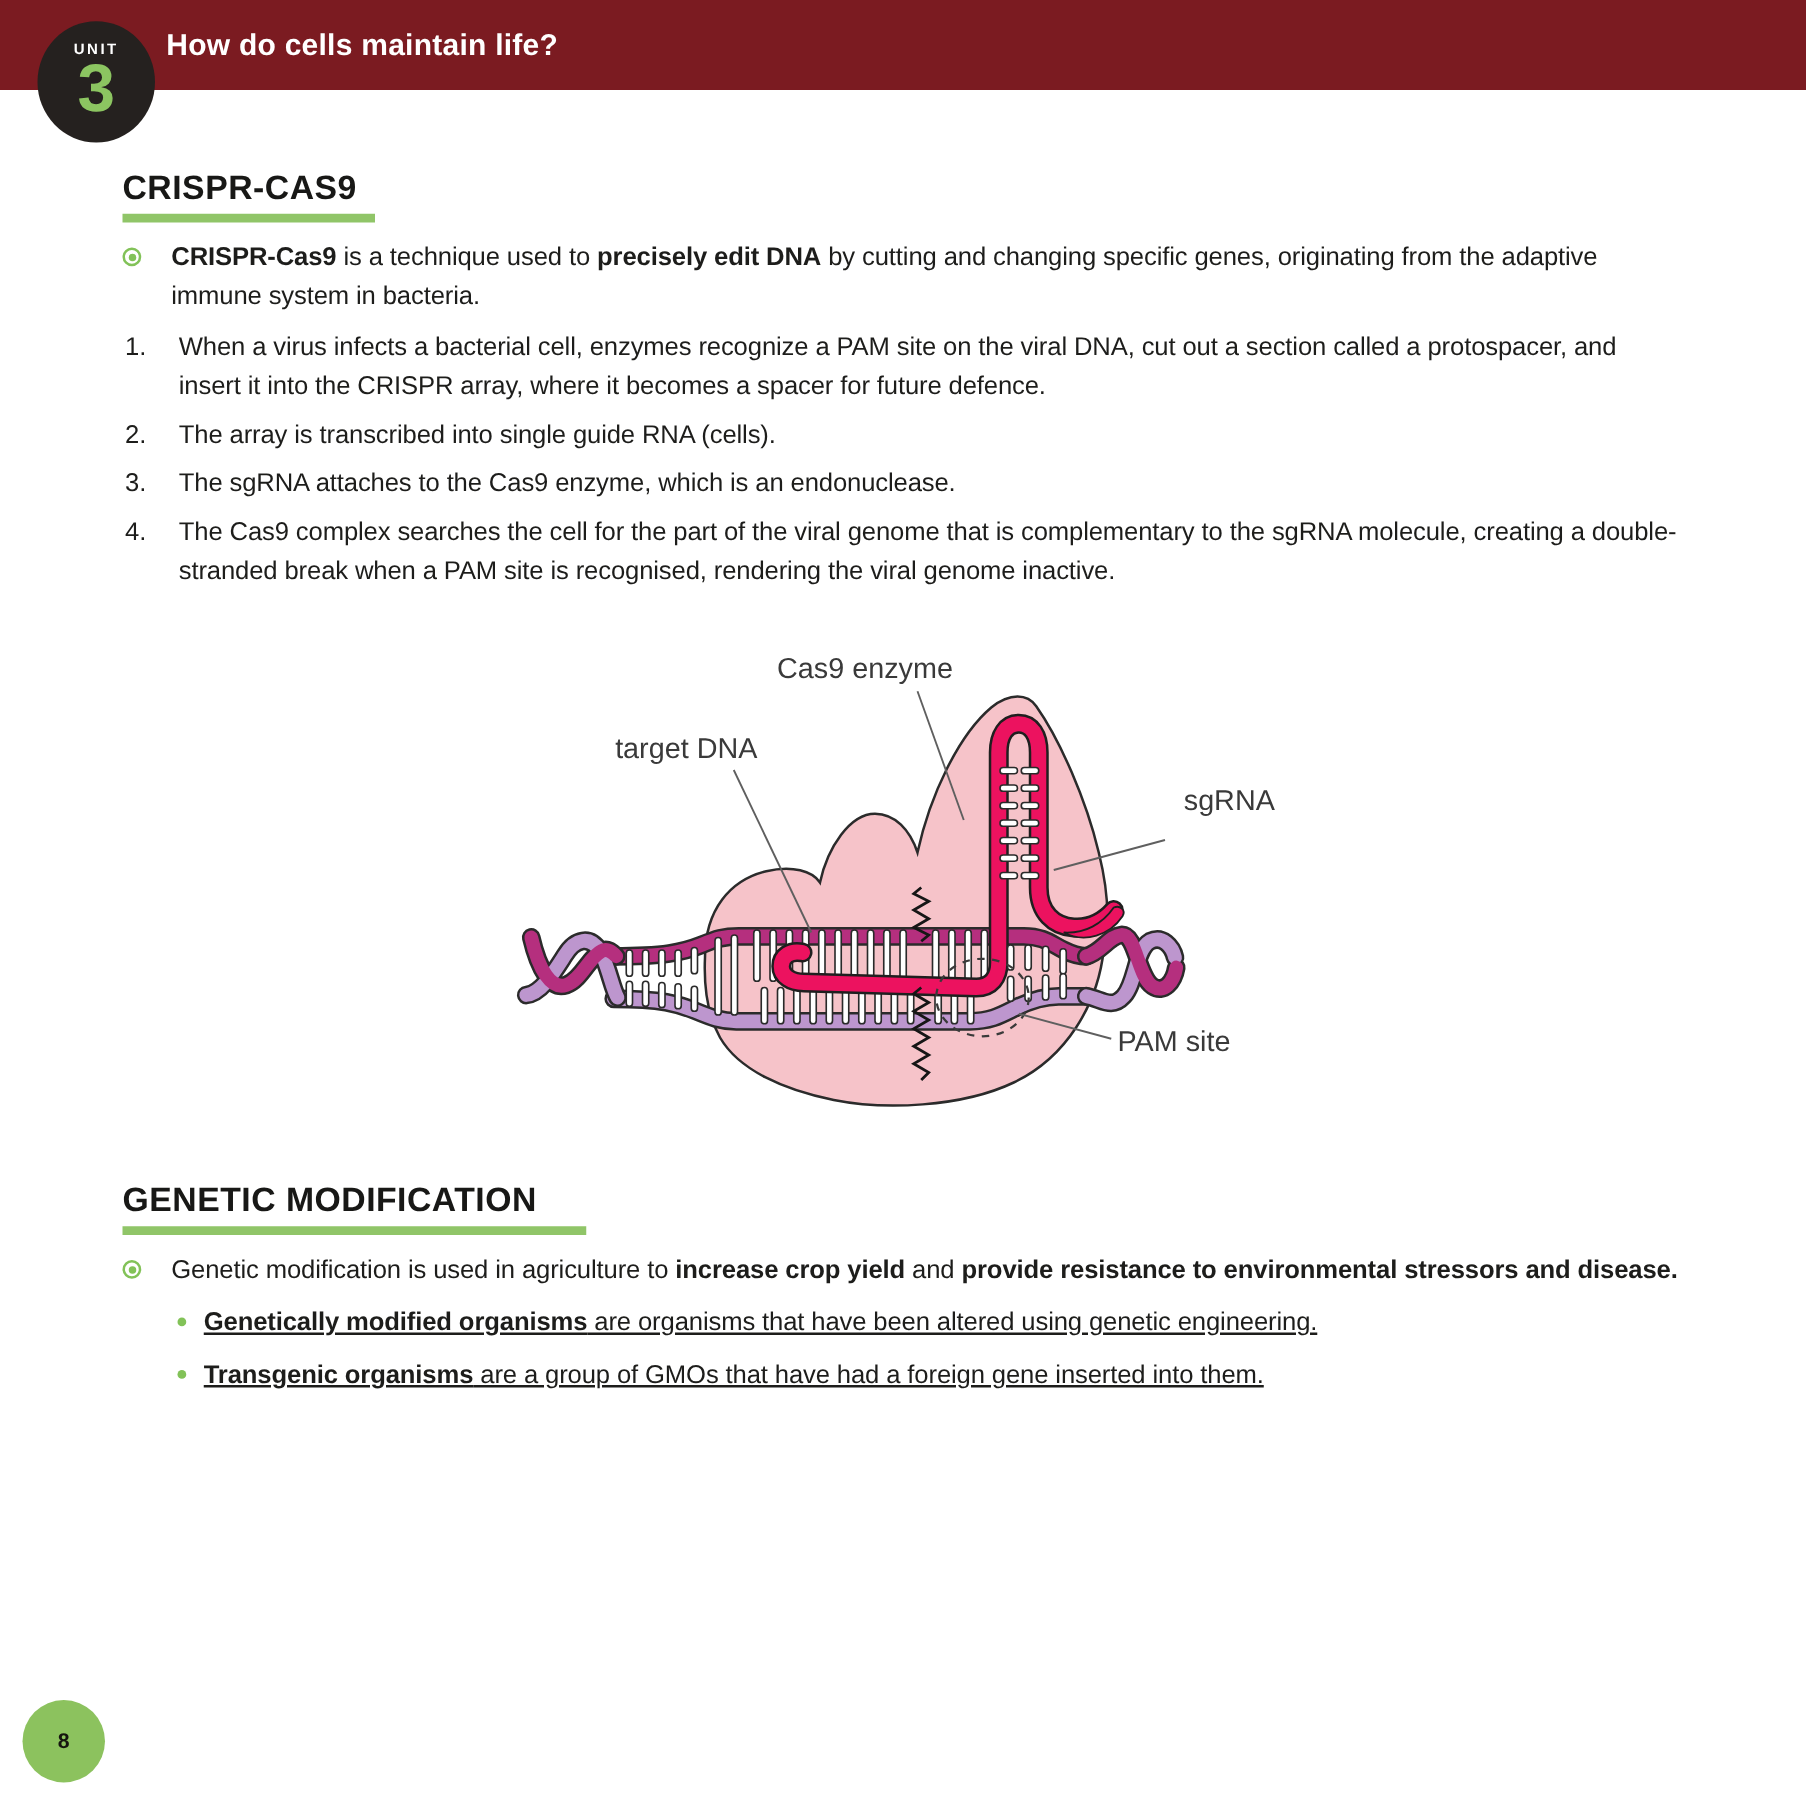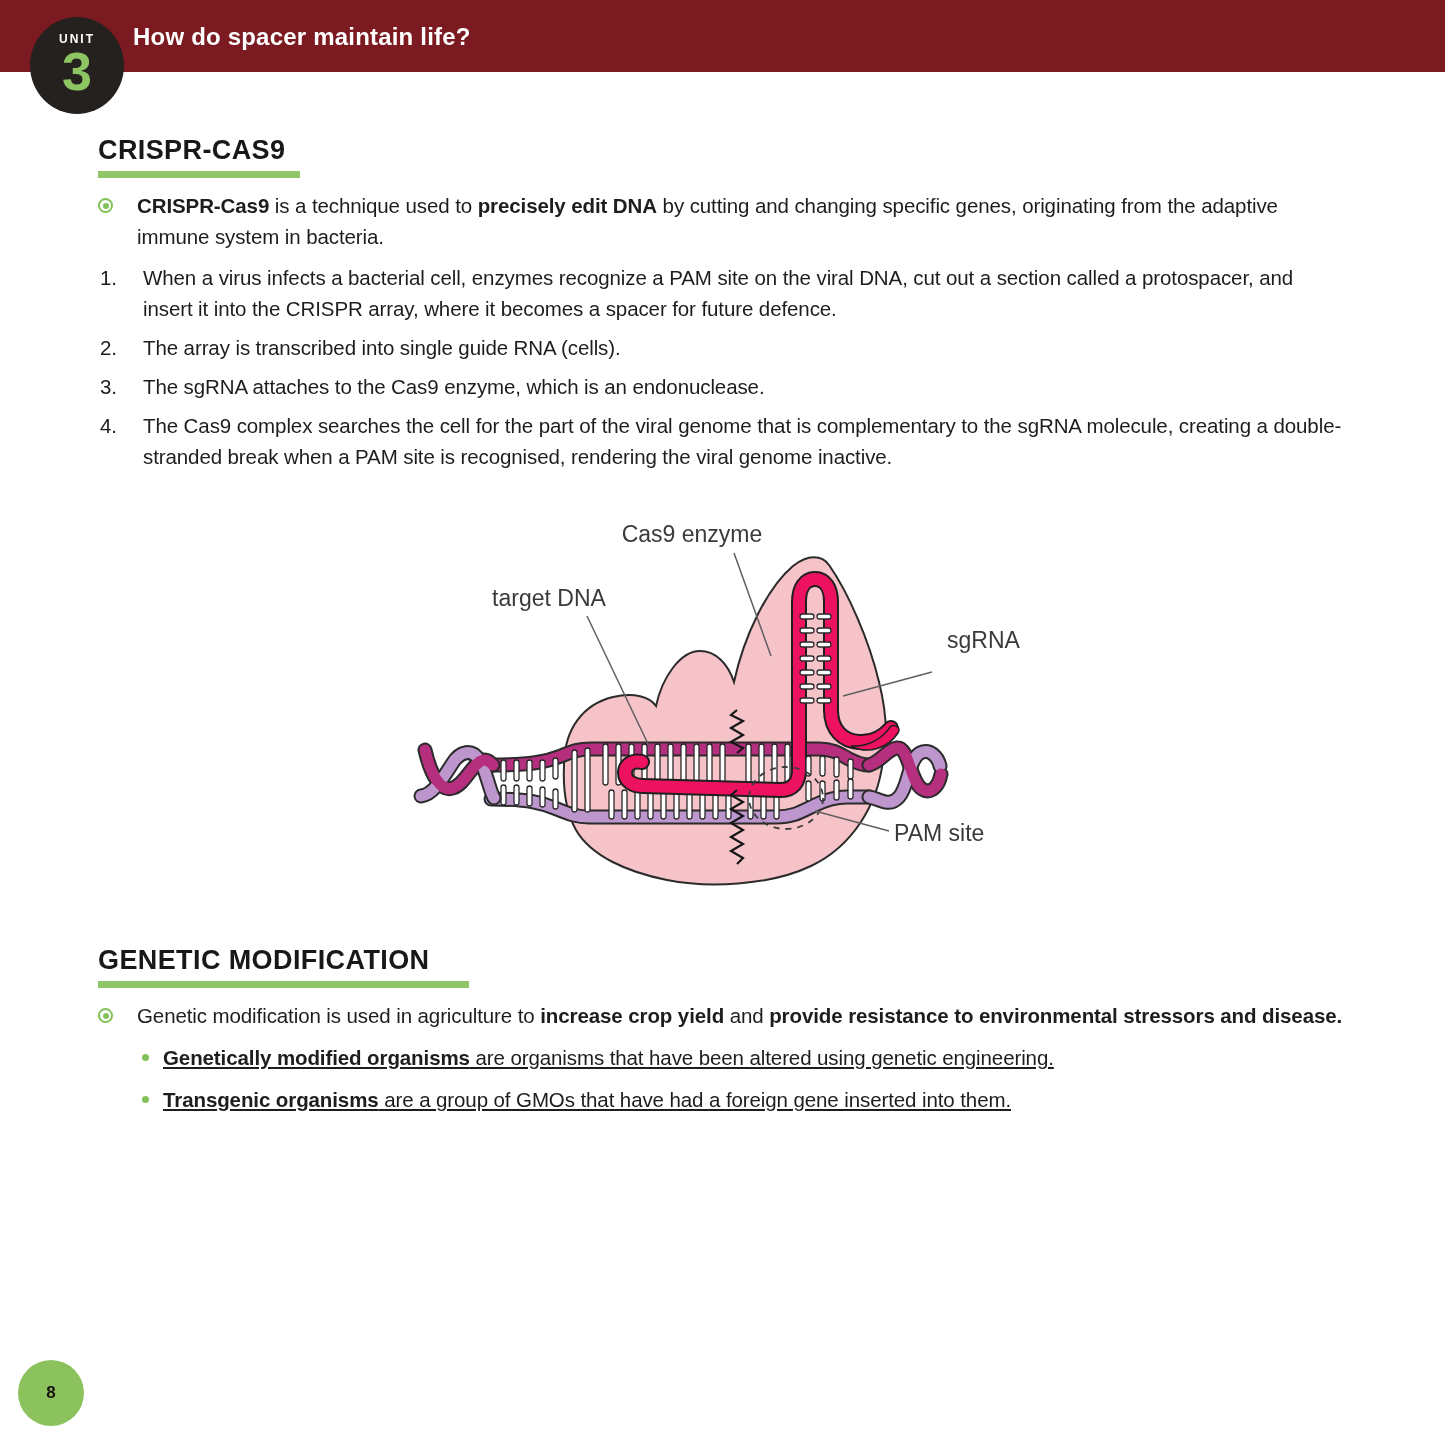--- a/index.html
+++ b/index.html
@@ -43,21 +43,21 @@
     display:flex;align-items:center;justify-content:center;font-weight:bold;font-size:17px;color:#15150f;}
 </style>
 </head>
 <body>
 
 <div class="header-bar"></div>
 <div class="unit-badge">
   <div class="unit-label">UNIT</div>
   <div class="unit-number">3</div>
 </div>
-<div class="header-title">How do spacer maintain life?</div>
+<div class="header-title">How do cells maintain life?</div>
 
 <div class="content">
 
   <div class="heading-block">
     <h2 class="section-heading">CRISPR-CAS9</h2>
     <div class="heading-underline u-crispr"></div>
   </div>
 
   <div class="bullet-row">
     <div class="bullet-icon-col">

